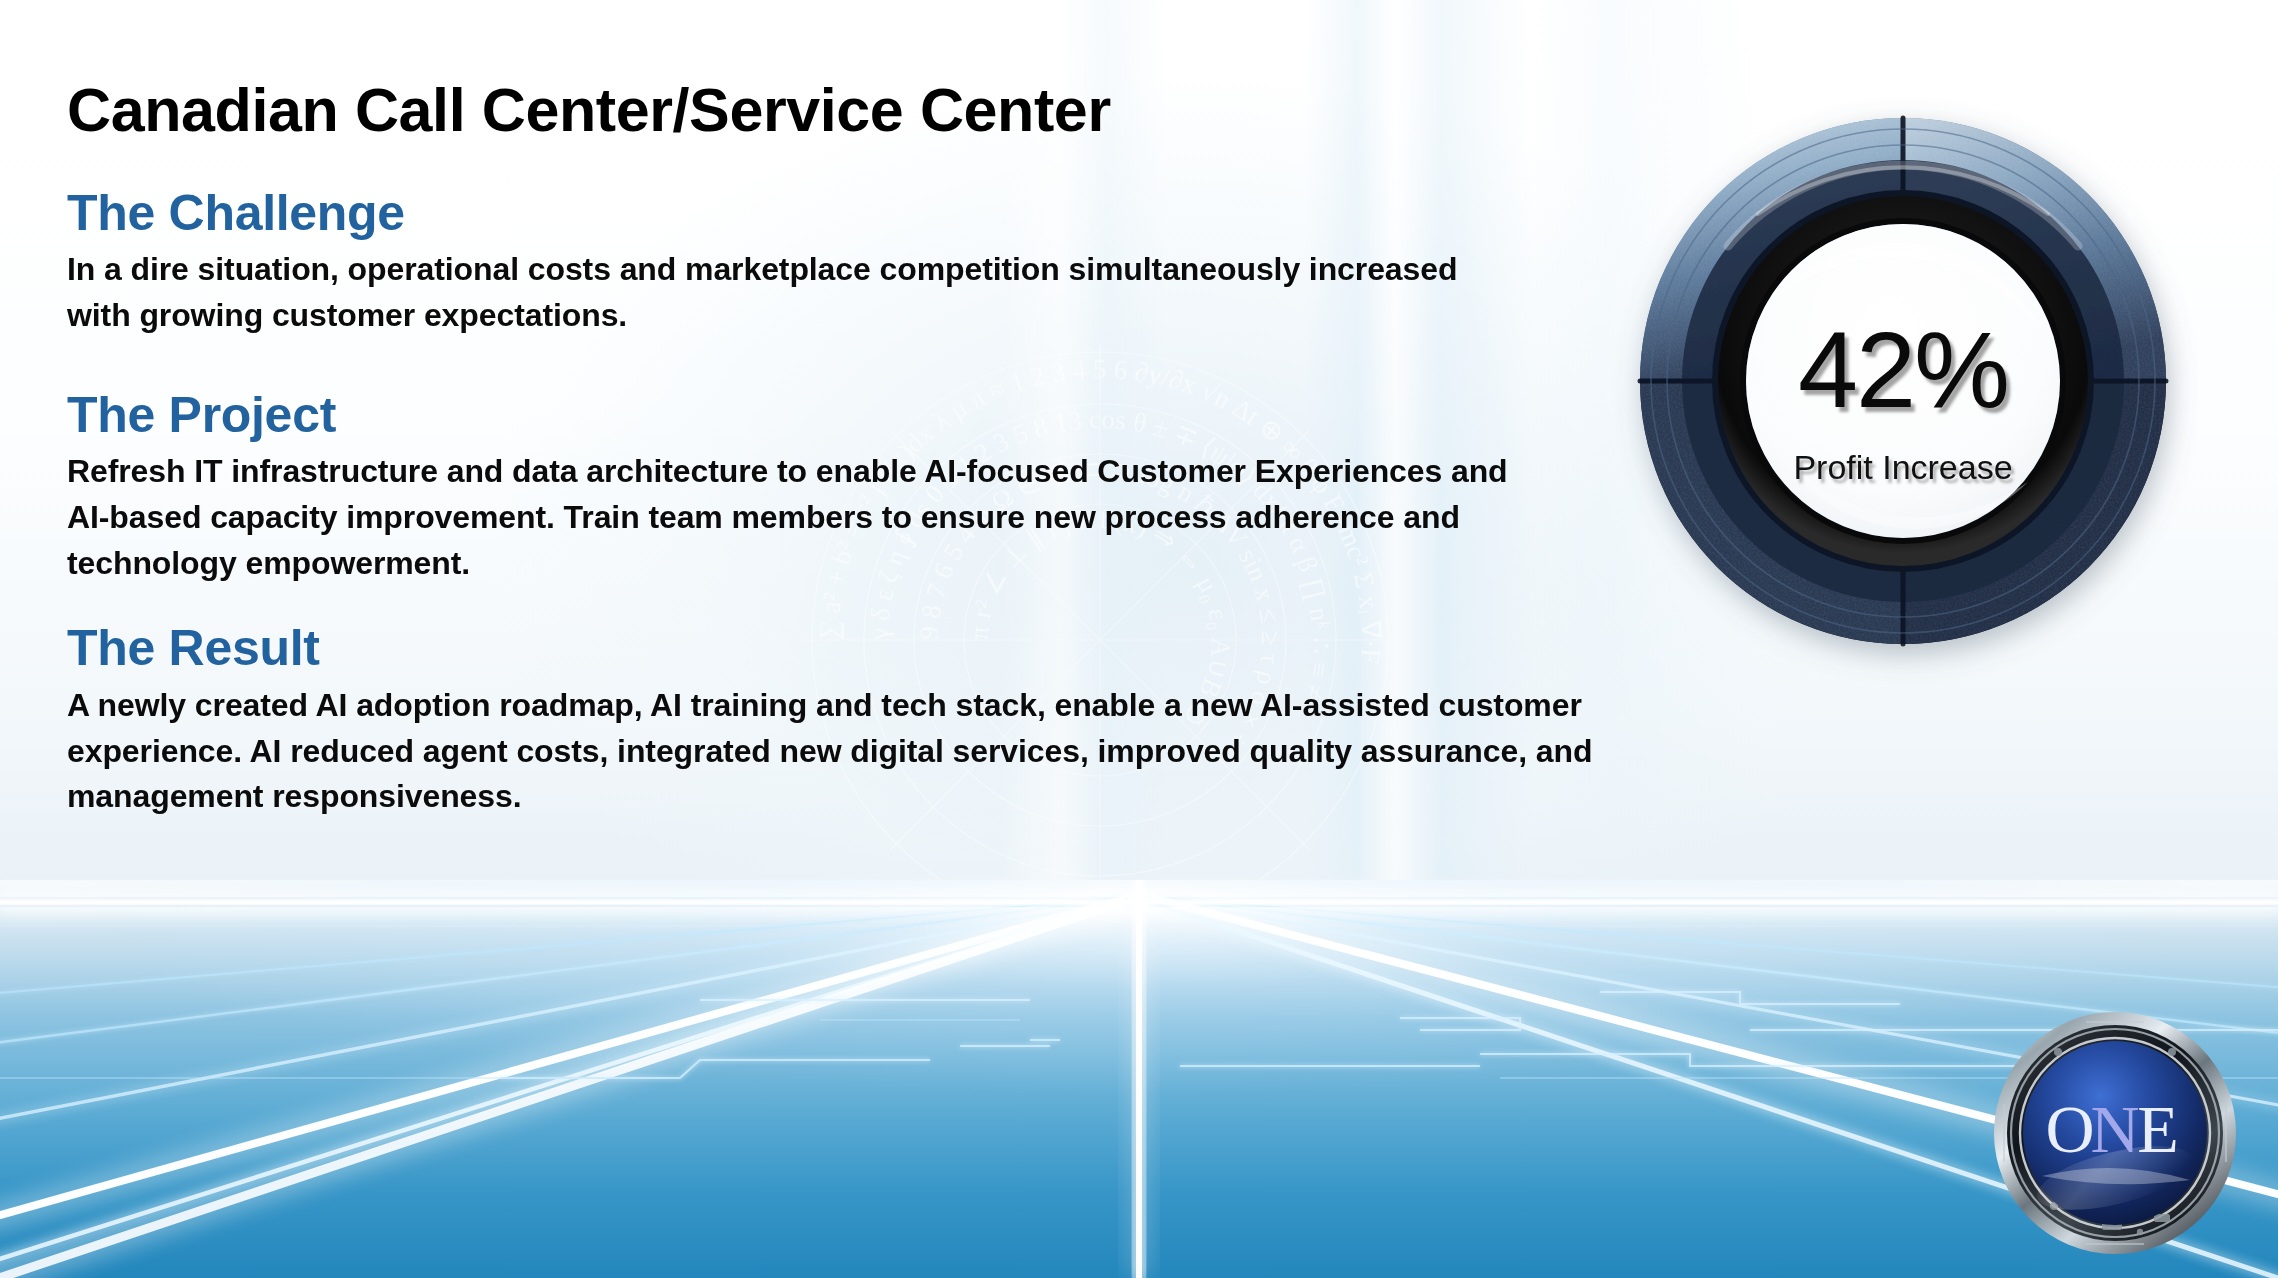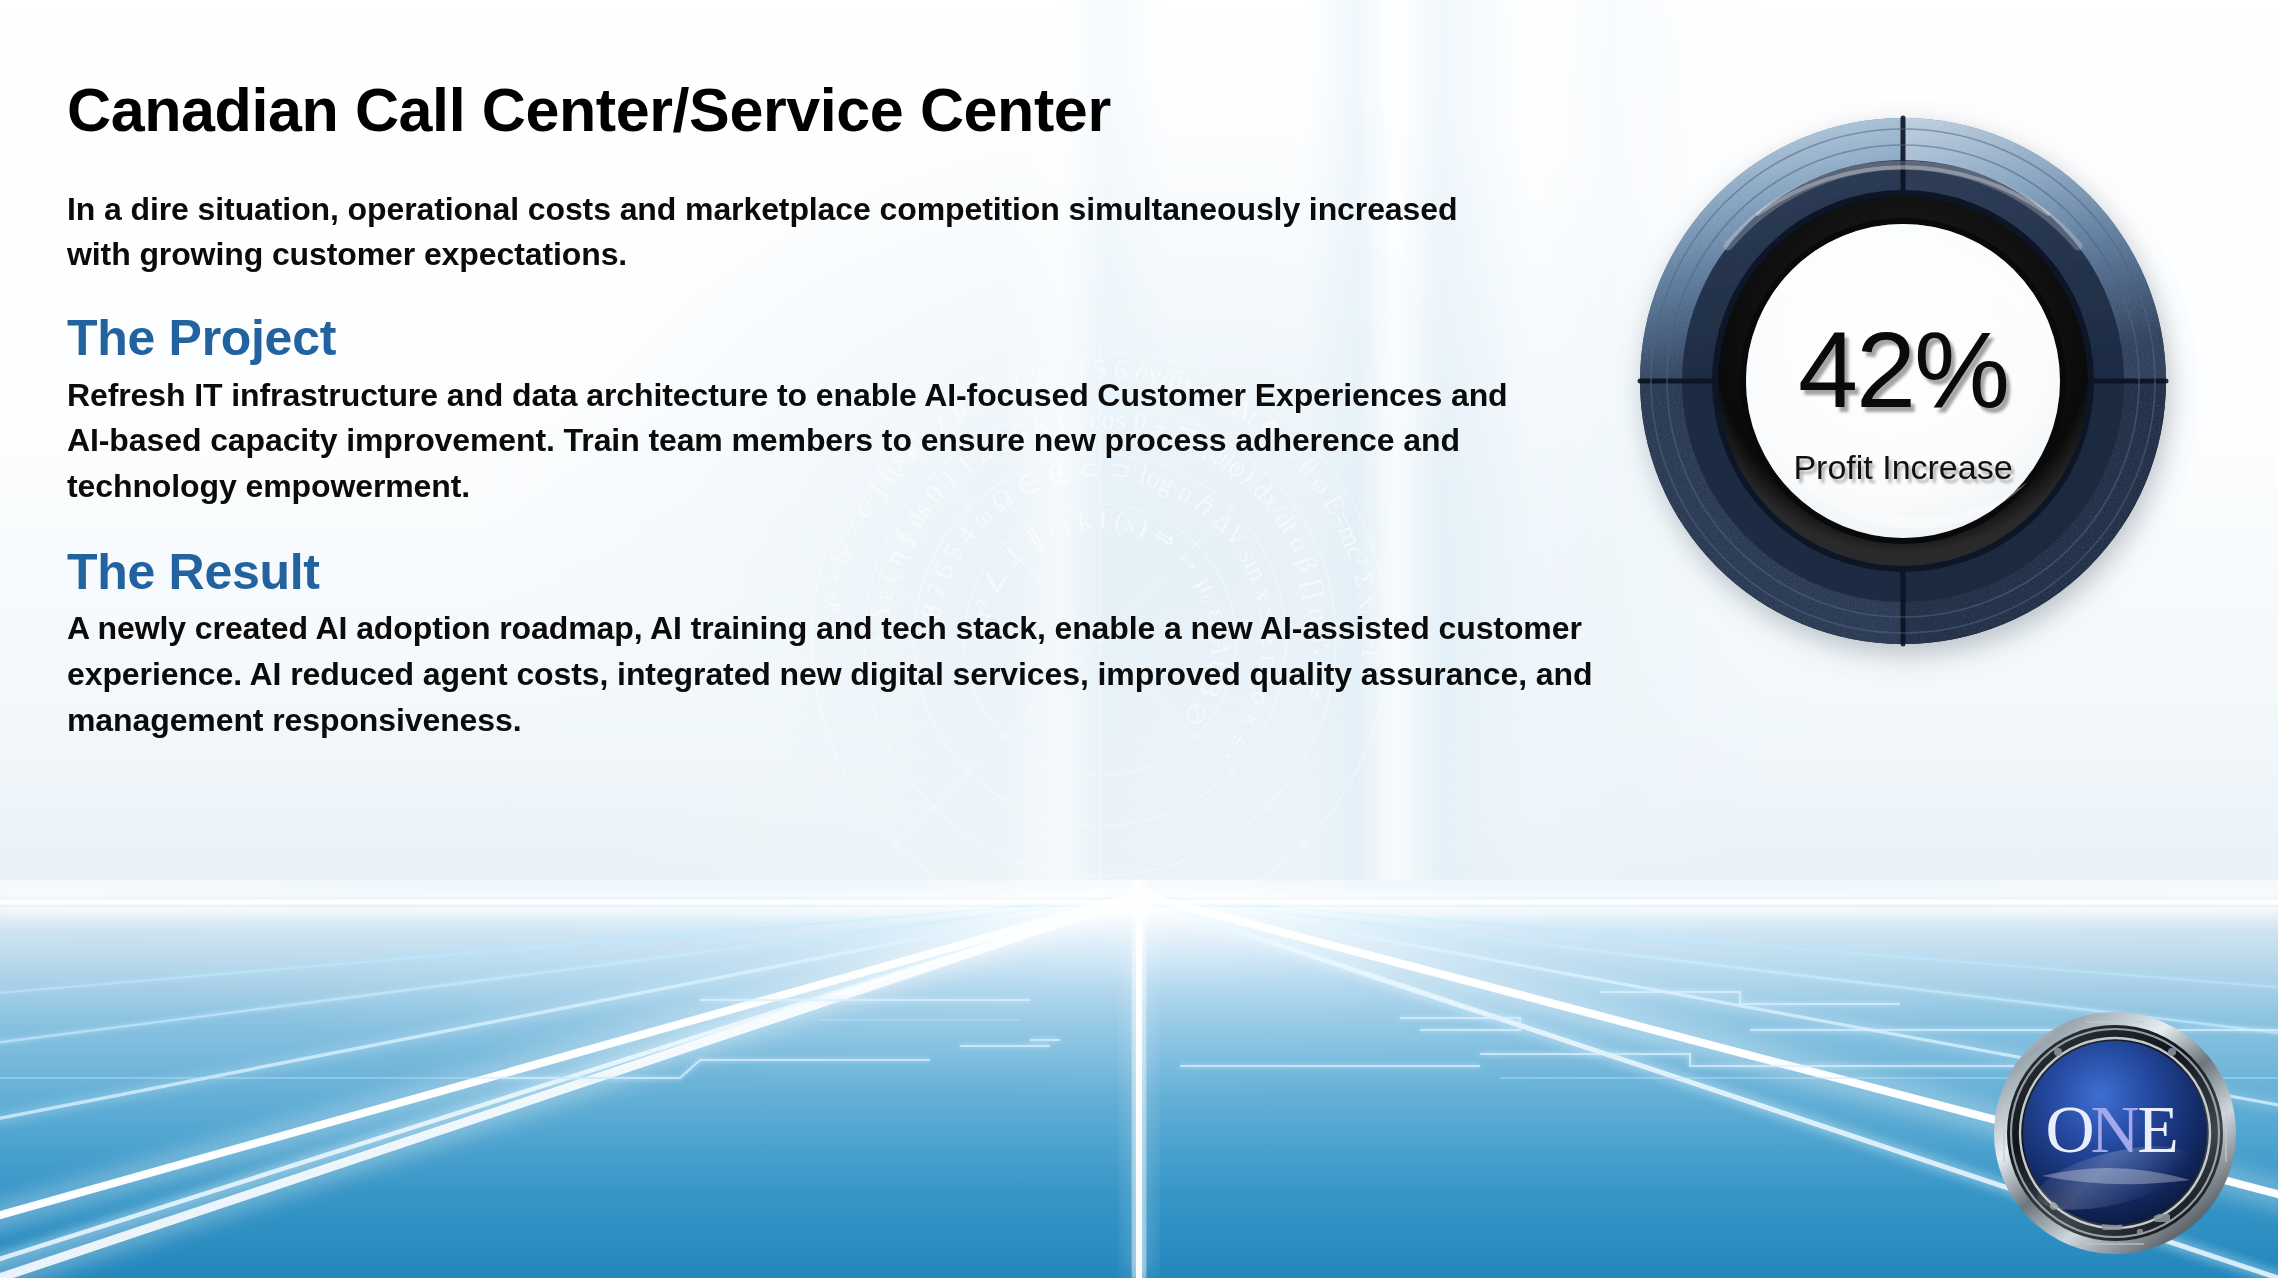--- a/index.html
+++ b/index.html
@@ -113,21 +113,21 @@
   .section-body {
     font-size: 32px;
     font-weight: 700;
     color: #0b0b0b;
     line-height: 1.43;
     letter-spacing: -0.1px;
     margin: 0;
     max-width: 1560px;
   }
   #sec-challenge .section-body { max-width: 1440px; }
-  #sec-project  { margin-top: 34px; }
+  #sec-project  { margin-top: 50px; }
   #sec-project  .section-body { max-width: 1490px; }
   #sec-result   { margin-top: 36px; }
   #sec-result   .section-body { max-width: 1560px; }
 
   
   .stat-ring {
     position: absolute;
     left: 1608px; top: 96px;
     width: 590px; height: 600px;
   }
@@ -291,20 +291,21 @@
     </svg>
   </div>
 
   <div class="horizon"></div>
 
   <div class="content">
 
     <h1 class="slide-title">Canadian Call Center/Service Center</h1>
 
     <div class="section" id="sec-challenge">
+      <h2 class="section-heading">The Challenge</h2>
       <p class="section-body">In a dire situation, operational costs and marketplace competition simultaneously increased with growing customer expectations.</p>
     </div>
 
     <div class="section" id="sec-project">
       <h2 class="section-heading">The Project</h2>
       <p class="section-body">Refresh IT infrastructure and data architecture to enable  AI-focused Customer Experiences and AI-based capacity improvement. Train team members to ensure new process adherence and technology empowerment.</p>
     </div>
 
     <div class="section" id="sec-result">
       <h2 class="section-heading">The Result</h2>

